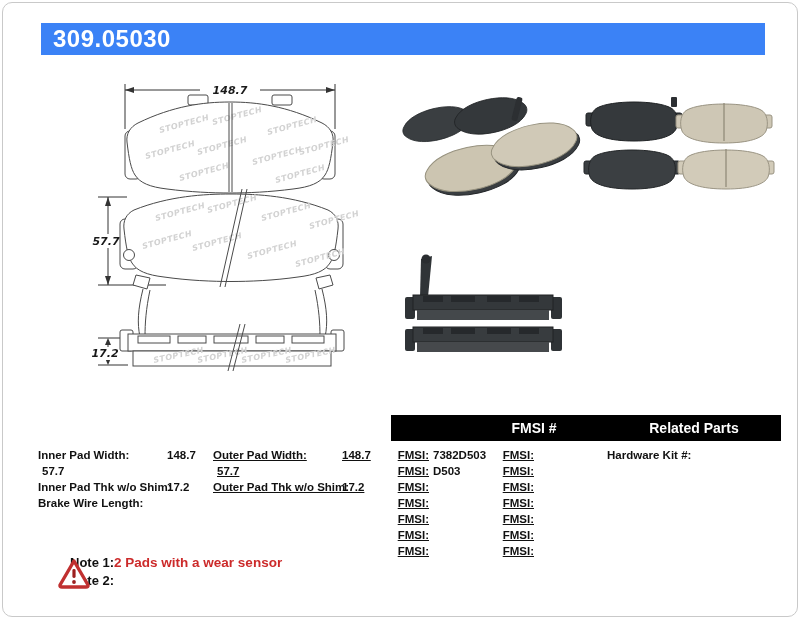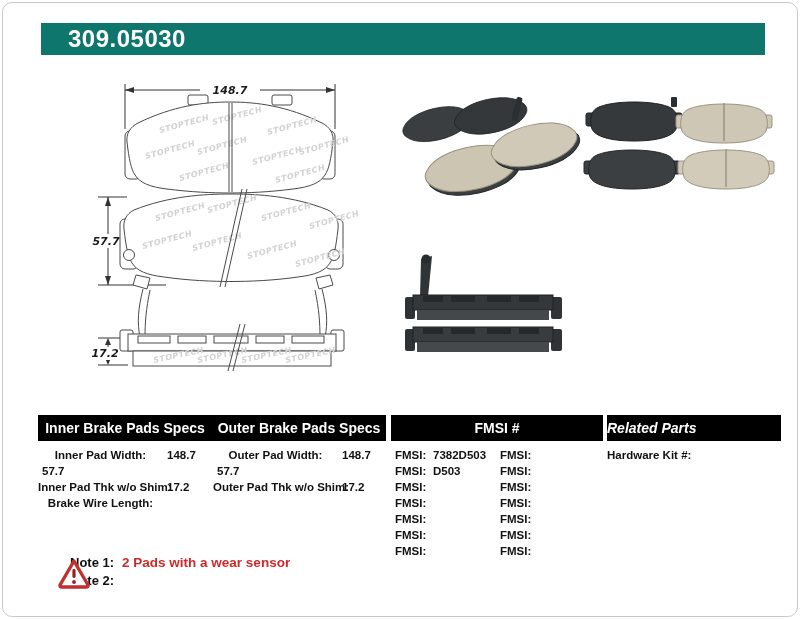--- a/index.html
+++ b/index.html
@@ -1,53 +1,53 @@
 <!DOCTYPE html>
 <html><head>
 <meta charset="utf-8">
 <style>
   html,body{margin:0;padding:0;background:#fff;}
   body{width:800px;height:619px;position:relative;font-family:"Liberation Sans",sans-serif;overflow:hidden;}
   .page{position:absolute;left:2px;top:2px;width:794px;height:613px;border:1px solid #c9c9c9;border-radius:10px;background:#fff;}
   
-  .topbar{position:absolute;left:38px;top:20px;width:724px;height:32px;background:#0f766e;color:#fff;
-          display:flex;align-items:center;justify-content:space-between;padding:0 27px;box-sizing:border-box;}
+  .topbar{position:absolute;left:38px;top:20px;width:724px;height:32px;background:#3b82f6;color:#fff;
+          display:flex;align-items:center;justify-content:space-between;padding:0 12px;box-sizing:border-box;}
   .topbar .pn{font-size:24px;font-weight:bold;letter-spacing:0.5px;}
   .topbar .name{font-size:24px;font-weight:bold;}
   
   svg{position:absolute;overflow:visible;}
   .dwg-line{stroke:#4a4a4a;stroke-width:1;fill:none;}
   .dwg-fill{fill:#ffffff;stroke:#4a4a4a;stroke-width:1;}
   .dim{stroke:#333;stroke-width:1;fill:none;}
   .dimlabel{font-family:"DejaVu Sans",sans-serif;font-style:italic;font-weight:bold;font-size:11px;fill:#1a1a1a;}
   .wm{font-family:"DejaVu Sans",sans-serif;font-style:italic;font-weight:bold;font-size:8px;fill:#d2d2d2;letter-spacing:.5px;}
   
   .thead{position:absolute;top:412px;height:26px;background:#000;color:#fff;display:flex;align-items:center;}
   .thead span{font-size:14px;font-weight:bold;text-align:center;}
   .th1{left:35px;width:348px;}
   .th1 span{width:50%;}
-  .th2{left:388px;width:212px;justify-content:center;}
-  .th3{left:604px;width:174px;font-style:italic;}
+  .th2{left:388px;width:212px;justify-content:center;padding-left:37px;}
+  .th3{left:604px;width:174px;justify-content:center;}
   .speccol{position:absolute;top:444px;font-size:11.5px;font-weight:bold;color:#111;line-height:16px;}
   .specrow{display:flex;white-space:nowrap;}
-  .speclab{display:inline-block;width:125px;text-align:center;}
+  .speclab{display:inline-block;width:125px;text-align:left;}
   .specval{margin-left:4px;}
   .col-inner{left:35px;}
-  .col-outer{left:210px;}
-  .fmsirow .speclab{width:34px;text-align:left;}
+  .col-outer{left:210px;text-decoration:underline;}
+  .fmsirow .speclab{width:34px;text-align:right;text-decoration:underline;}
   .col-fmsi1{left:392px;}
   .col-fmsi2{left:497px;}
   .col-related{left:604px;}
   .col-related .speclab{width:auto;text-align:left;}
   
   .notes{position:absolute;left:55px;top:551px;display:flex;}
   .note-tri{width:32px;height:32px;margin-top:4px;}
   .note-lines{margin-left:12px;}
   .note-line{font-size:13px;font-weight:bold;color:#111;line-height:18px;white-space:nowrap;}
-  .note-red{color:#cc2a2a;margin-left:8px;font-size:13.5px;}
+  .note-red{color:#cc2a2a;margin-left:0;font-size:13.5px;}
 </style>
 </head>
 <body>
 
 <div class="page">
 
   <div class="topbar">
     <span class="pn">309.05030</span>
   </div>
 
@@ -216,24 +216,20 @@
     <rect x="4" y="78" width="10" height="22" rx="2" fill="#2f3336"></rect>
     <rect x="150" y="78" width="11" height="22" rx="2" fill="#2f3336"></rect>
     <rect x="12" y="76" width="140" height="15" fill="#383c3f" stroke="#202325"></rect>
     <rect x="22" y="77" width="20" height="6" fill="#26292c"></rect>
     <rect x="50" y="77" width="24" height="6" fill="#26292c"></rect>
     <rect x="86" y="77" width="24" height="6" fill="#26292c"></rect>
     <rect x="118" y="77" width="20" height="6" fill="#26292c"></rect>
     <rect x="16" y="91" width="132" height="10" fill="#46494c"></rect>
   </svg>
 
-  <div class="thead th1">
-    <span>Inner Brake Pads Specs</span>
-    <span>Outer Brake Pads Specs</span>
-  </div>
   <div class="thead th2">
     <span>FMSI #</span>
   </div>
   <div class="thead th3">
     <span>Related Parts</span>
   </div>
 
   <div class="speccol col-inner">
     <div class="specrow">
         <span class="speclab">Inner Pad Width:</span>

